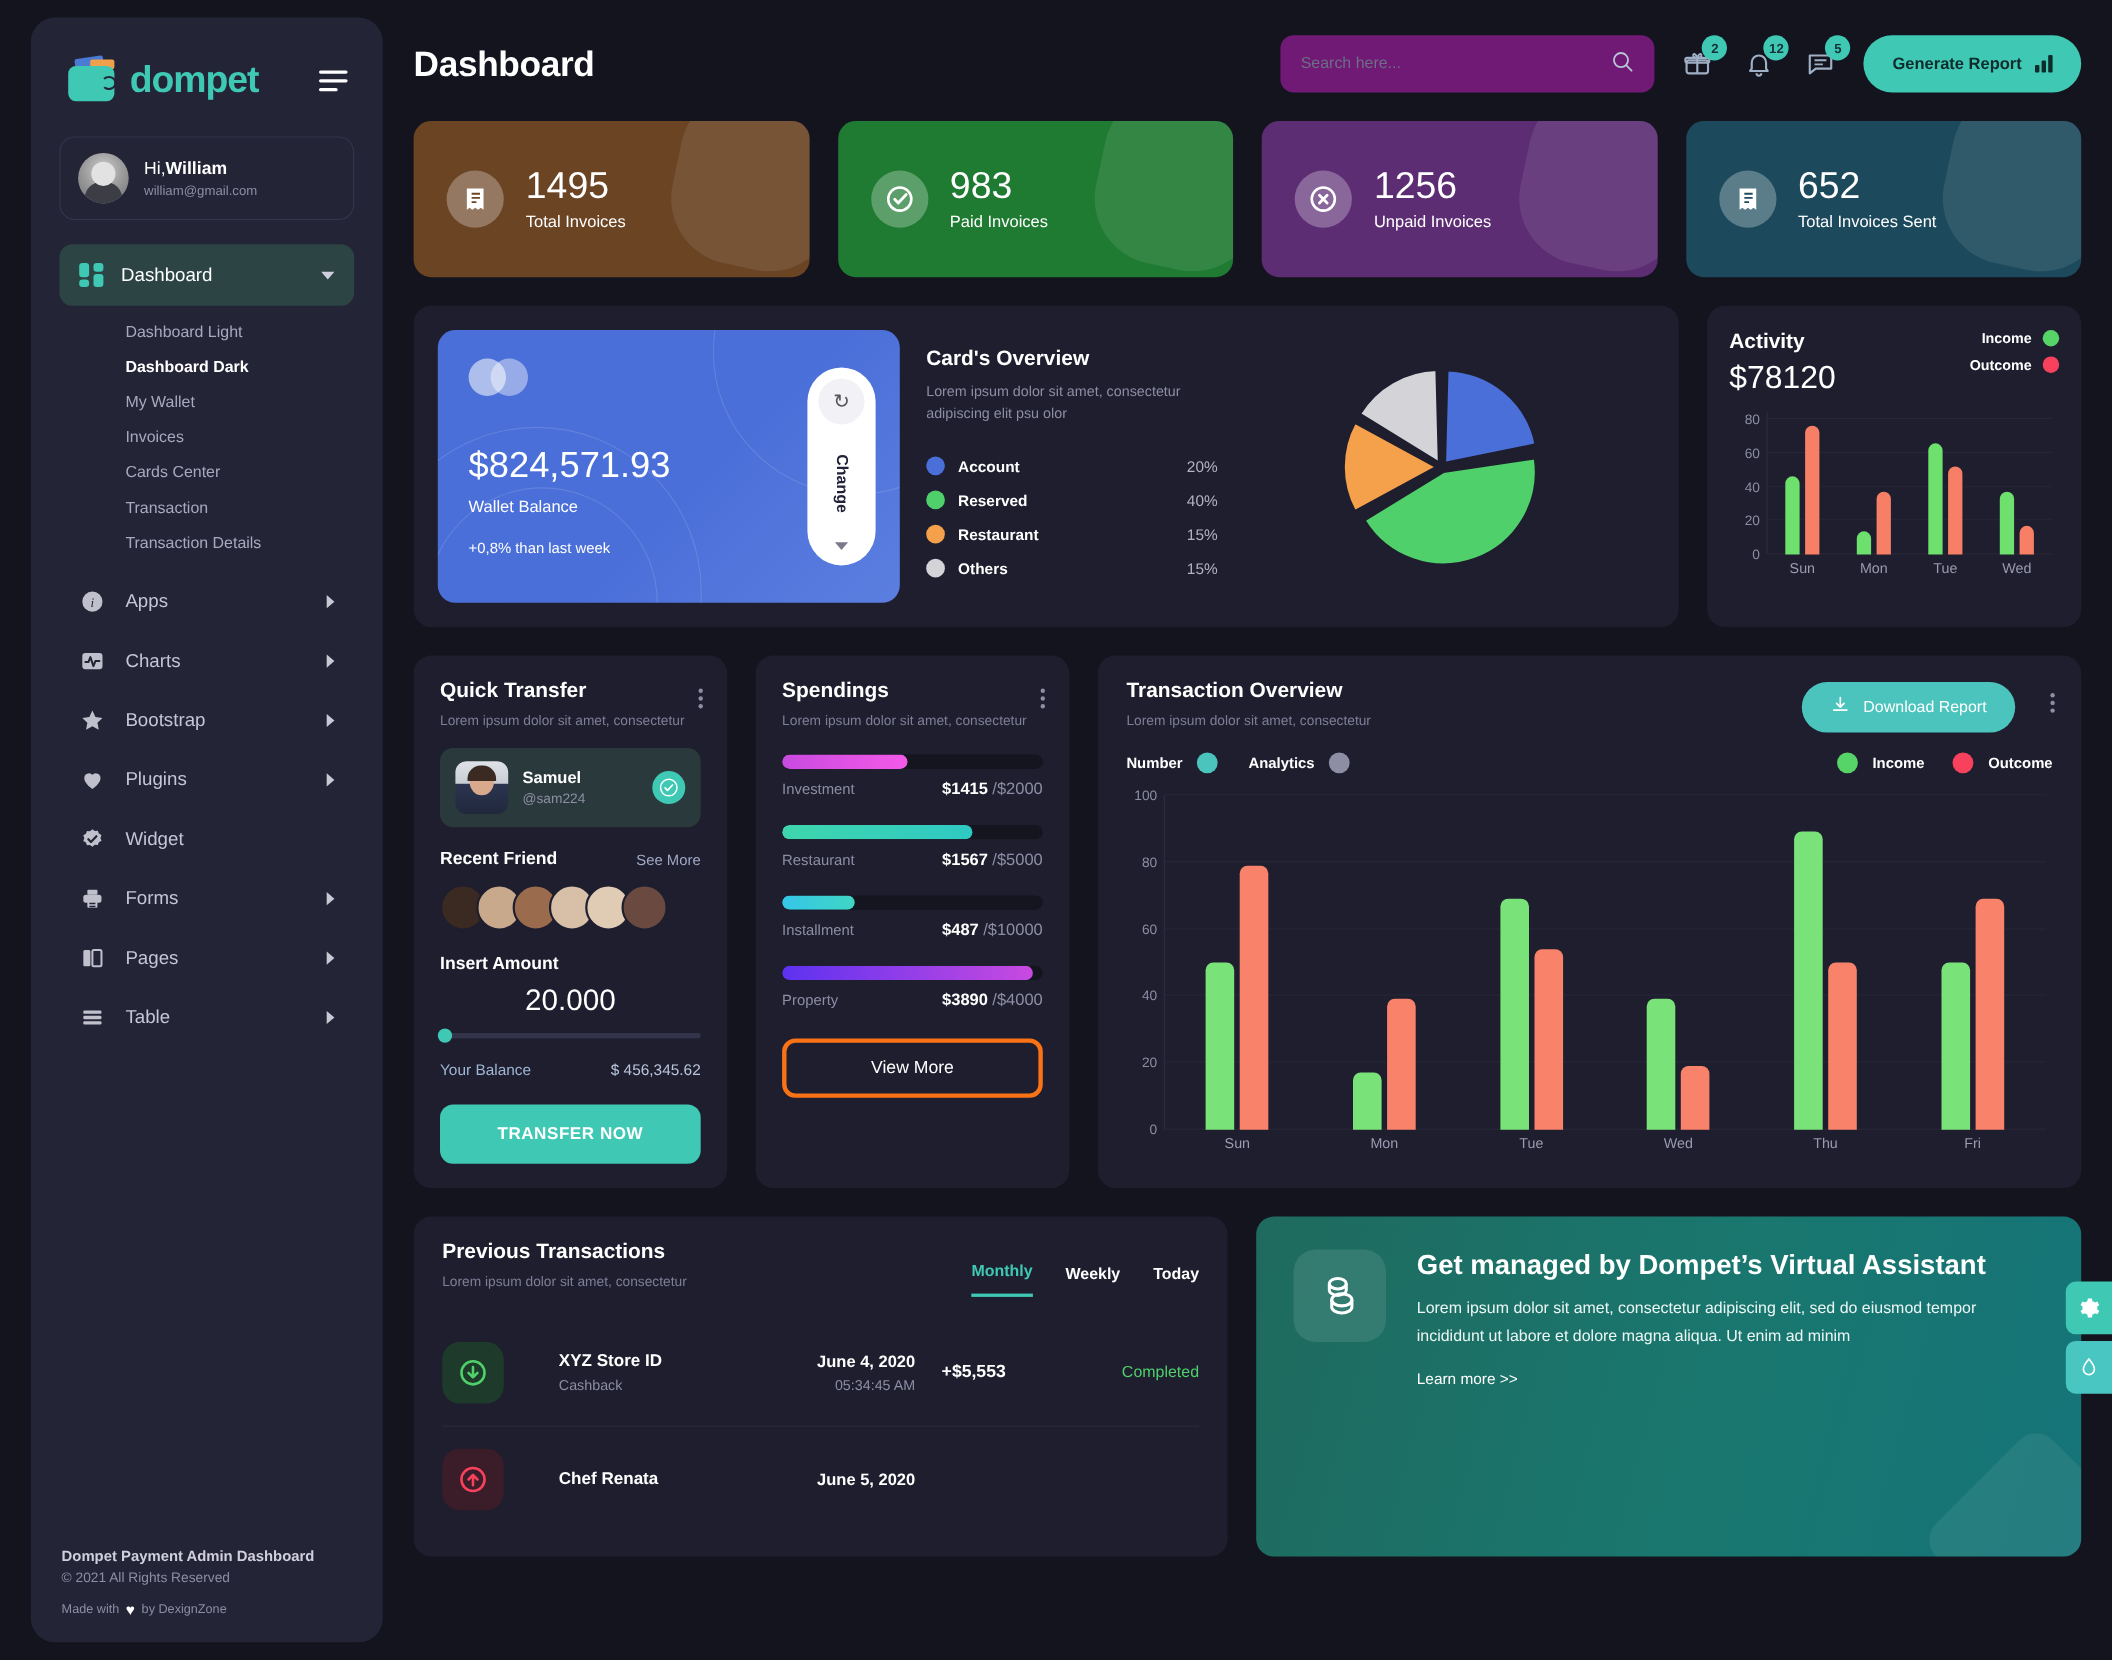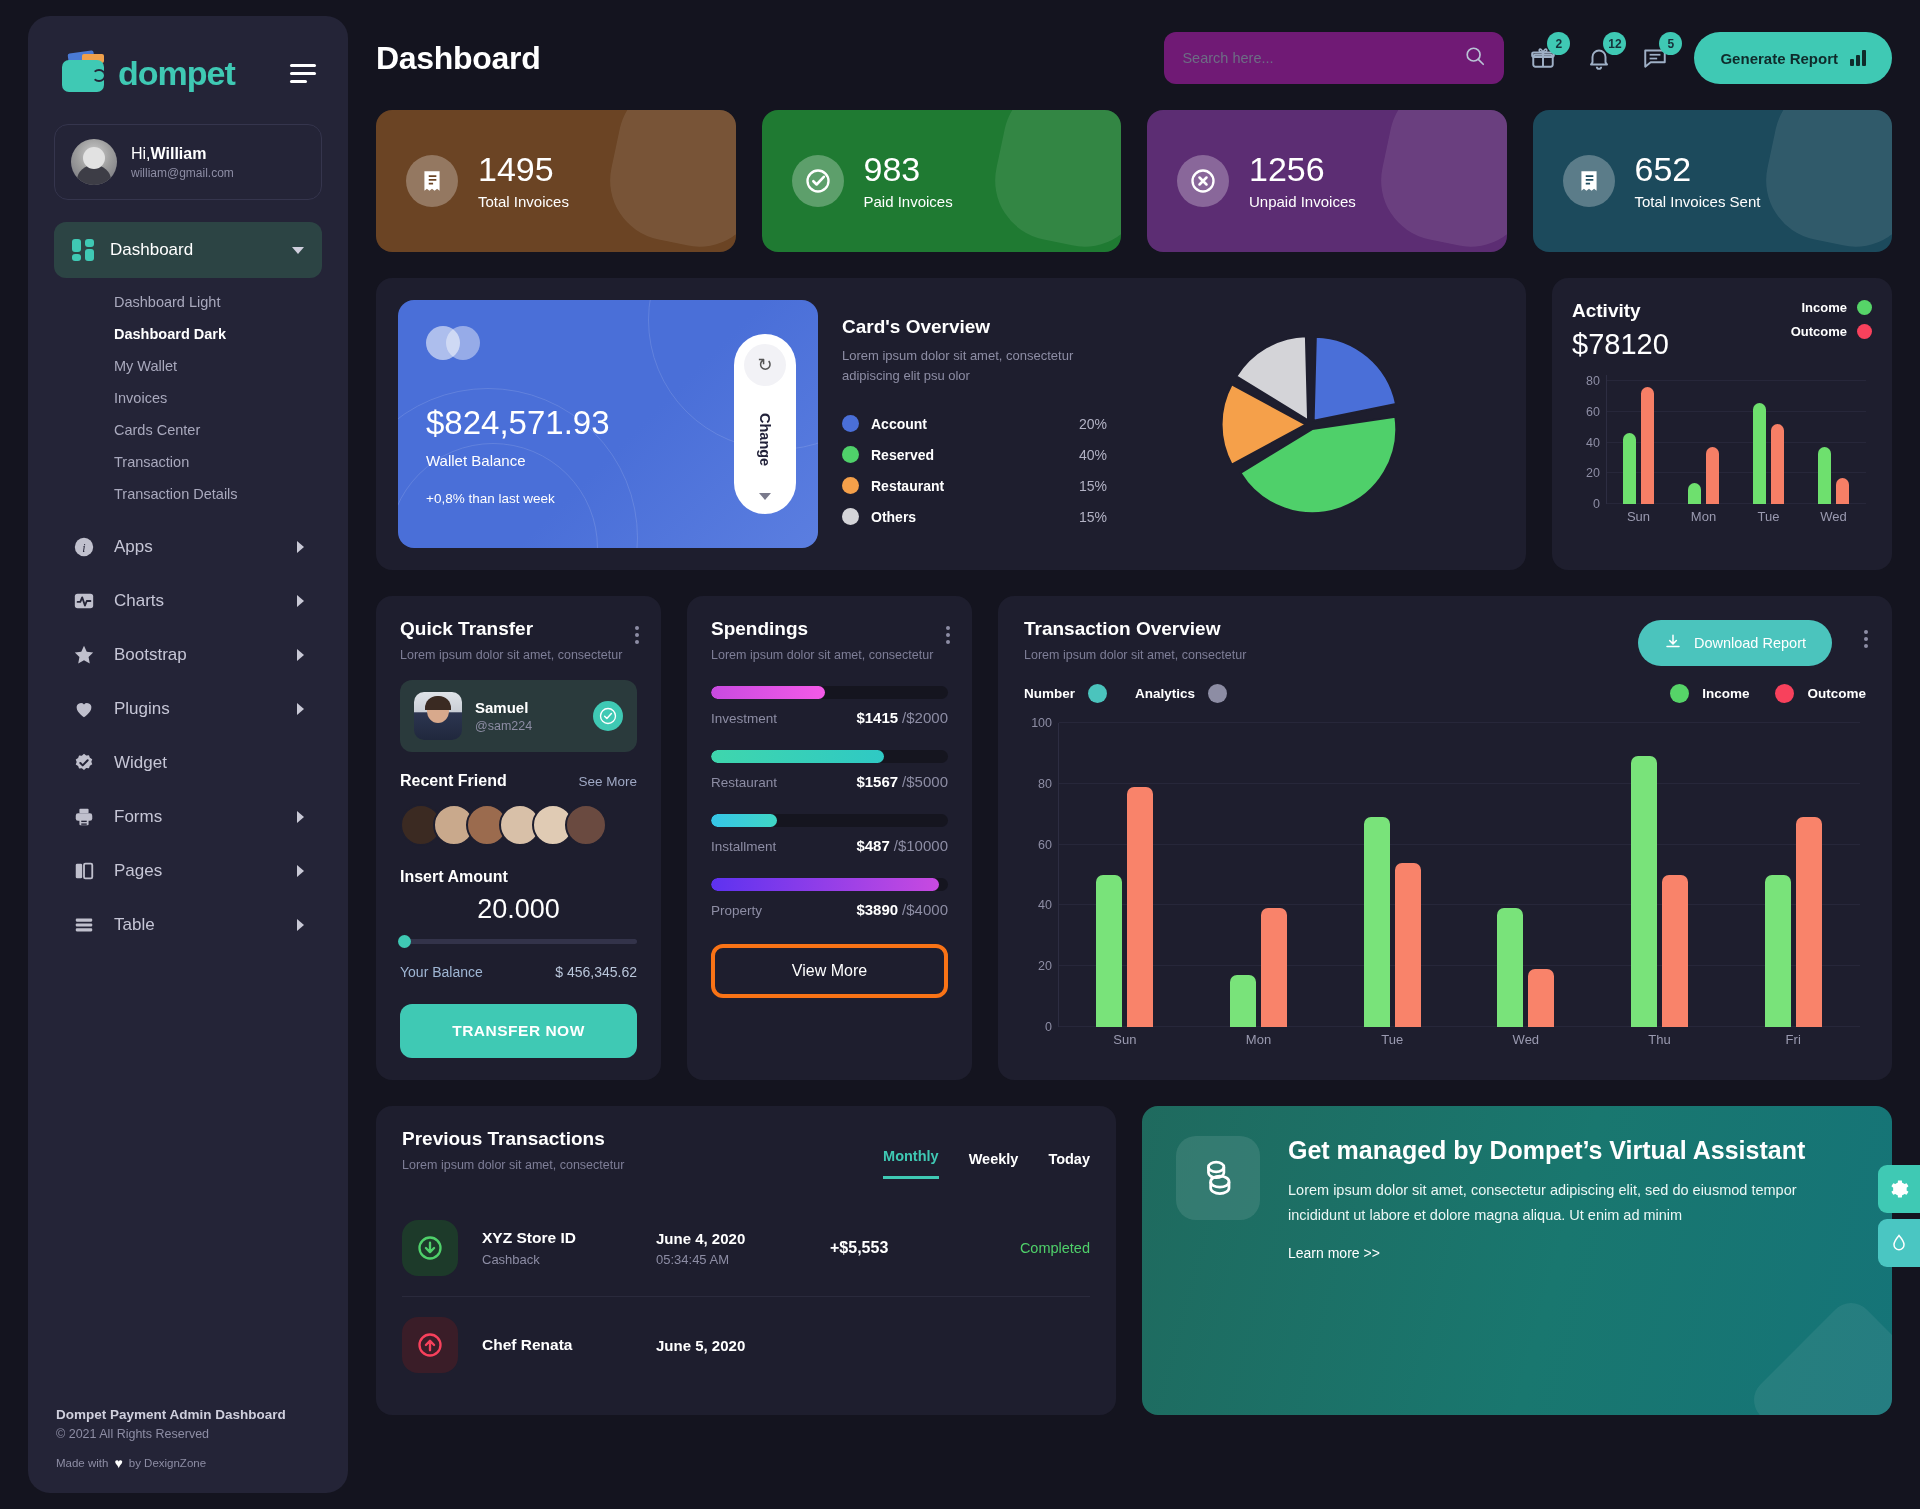--- a/index.html
+++ b/index.html
@@ -257,24 +257,24 @@
   .va-title { font-size:25px; font-weight:bold;}
   .va-desc { font-size:14.5px; margin-top:13px; line-height:1.75; max-width: 730px; color:#ecf7f5;}
   .va-link { font-size:14px; margin-top:16px; display:inline-block; color:#fff; text-decoration:none; cursor:pointer;}
 
   .pt-tabs { position:absolute; right:26px; top:42px; display:flex; gap:30px; align-items:flex-end;}
   .pt-tab { font-size:14.5px; font-weight:bold; color:#fff; cursor:pointer; padding-bottom:12px;}
   .pt-tab.active { color:#3fc9b4; border-bottom:3px solid #3fc9b4; }
   .tx-row { display:flex; align-items:center; gap:24px; padding: 20px 0; border-top:1px solid #2a2a3c;}
   .tx-row:first-of-type { border-top:none; }
   .tx-ico { width:56px;height:56px;border-radius:16px; flex:0 0 56px; display:flex; align-items:center; justify-content:center;}
-  .tx-main { width: 150px; }
+  .tx-main { width: 150px; margin-left: 26px; }
   .tx-name { font-size:15.5px; font-weight:bold;}
   .tx-sub { font-size:13px; color:#8d8da4; margin-top:5px;}
-  .tx-date { width: 150px; }
+  .tx-date { width: 150px; text-align: right; }
   .tx-d1 { font-size:15px; font-weight:bold;}
   .tx-d2 { font-size:13px; color:#8d8da4; margin-top:5px;}
   .tx-amt { width: 120px; font-size:16px; font-weight:bold;}
   .tx-status { margin-left:auto; font-size:14.5px;}
 
   
   .fab-wrap { position:absolute; right:0; top: 1165px; display:flex; flex-direction:column; gap:6px; z-index:30;}
   .fab { width:42px;height:48px; background:#3fc9b4; border-radius:9px 0 0 9px; display:flex; align-items:center; justify-content:center; color:#fff; cursor:pointer;}
   .fab.two { background:#4ac6c2; }
 </style>

